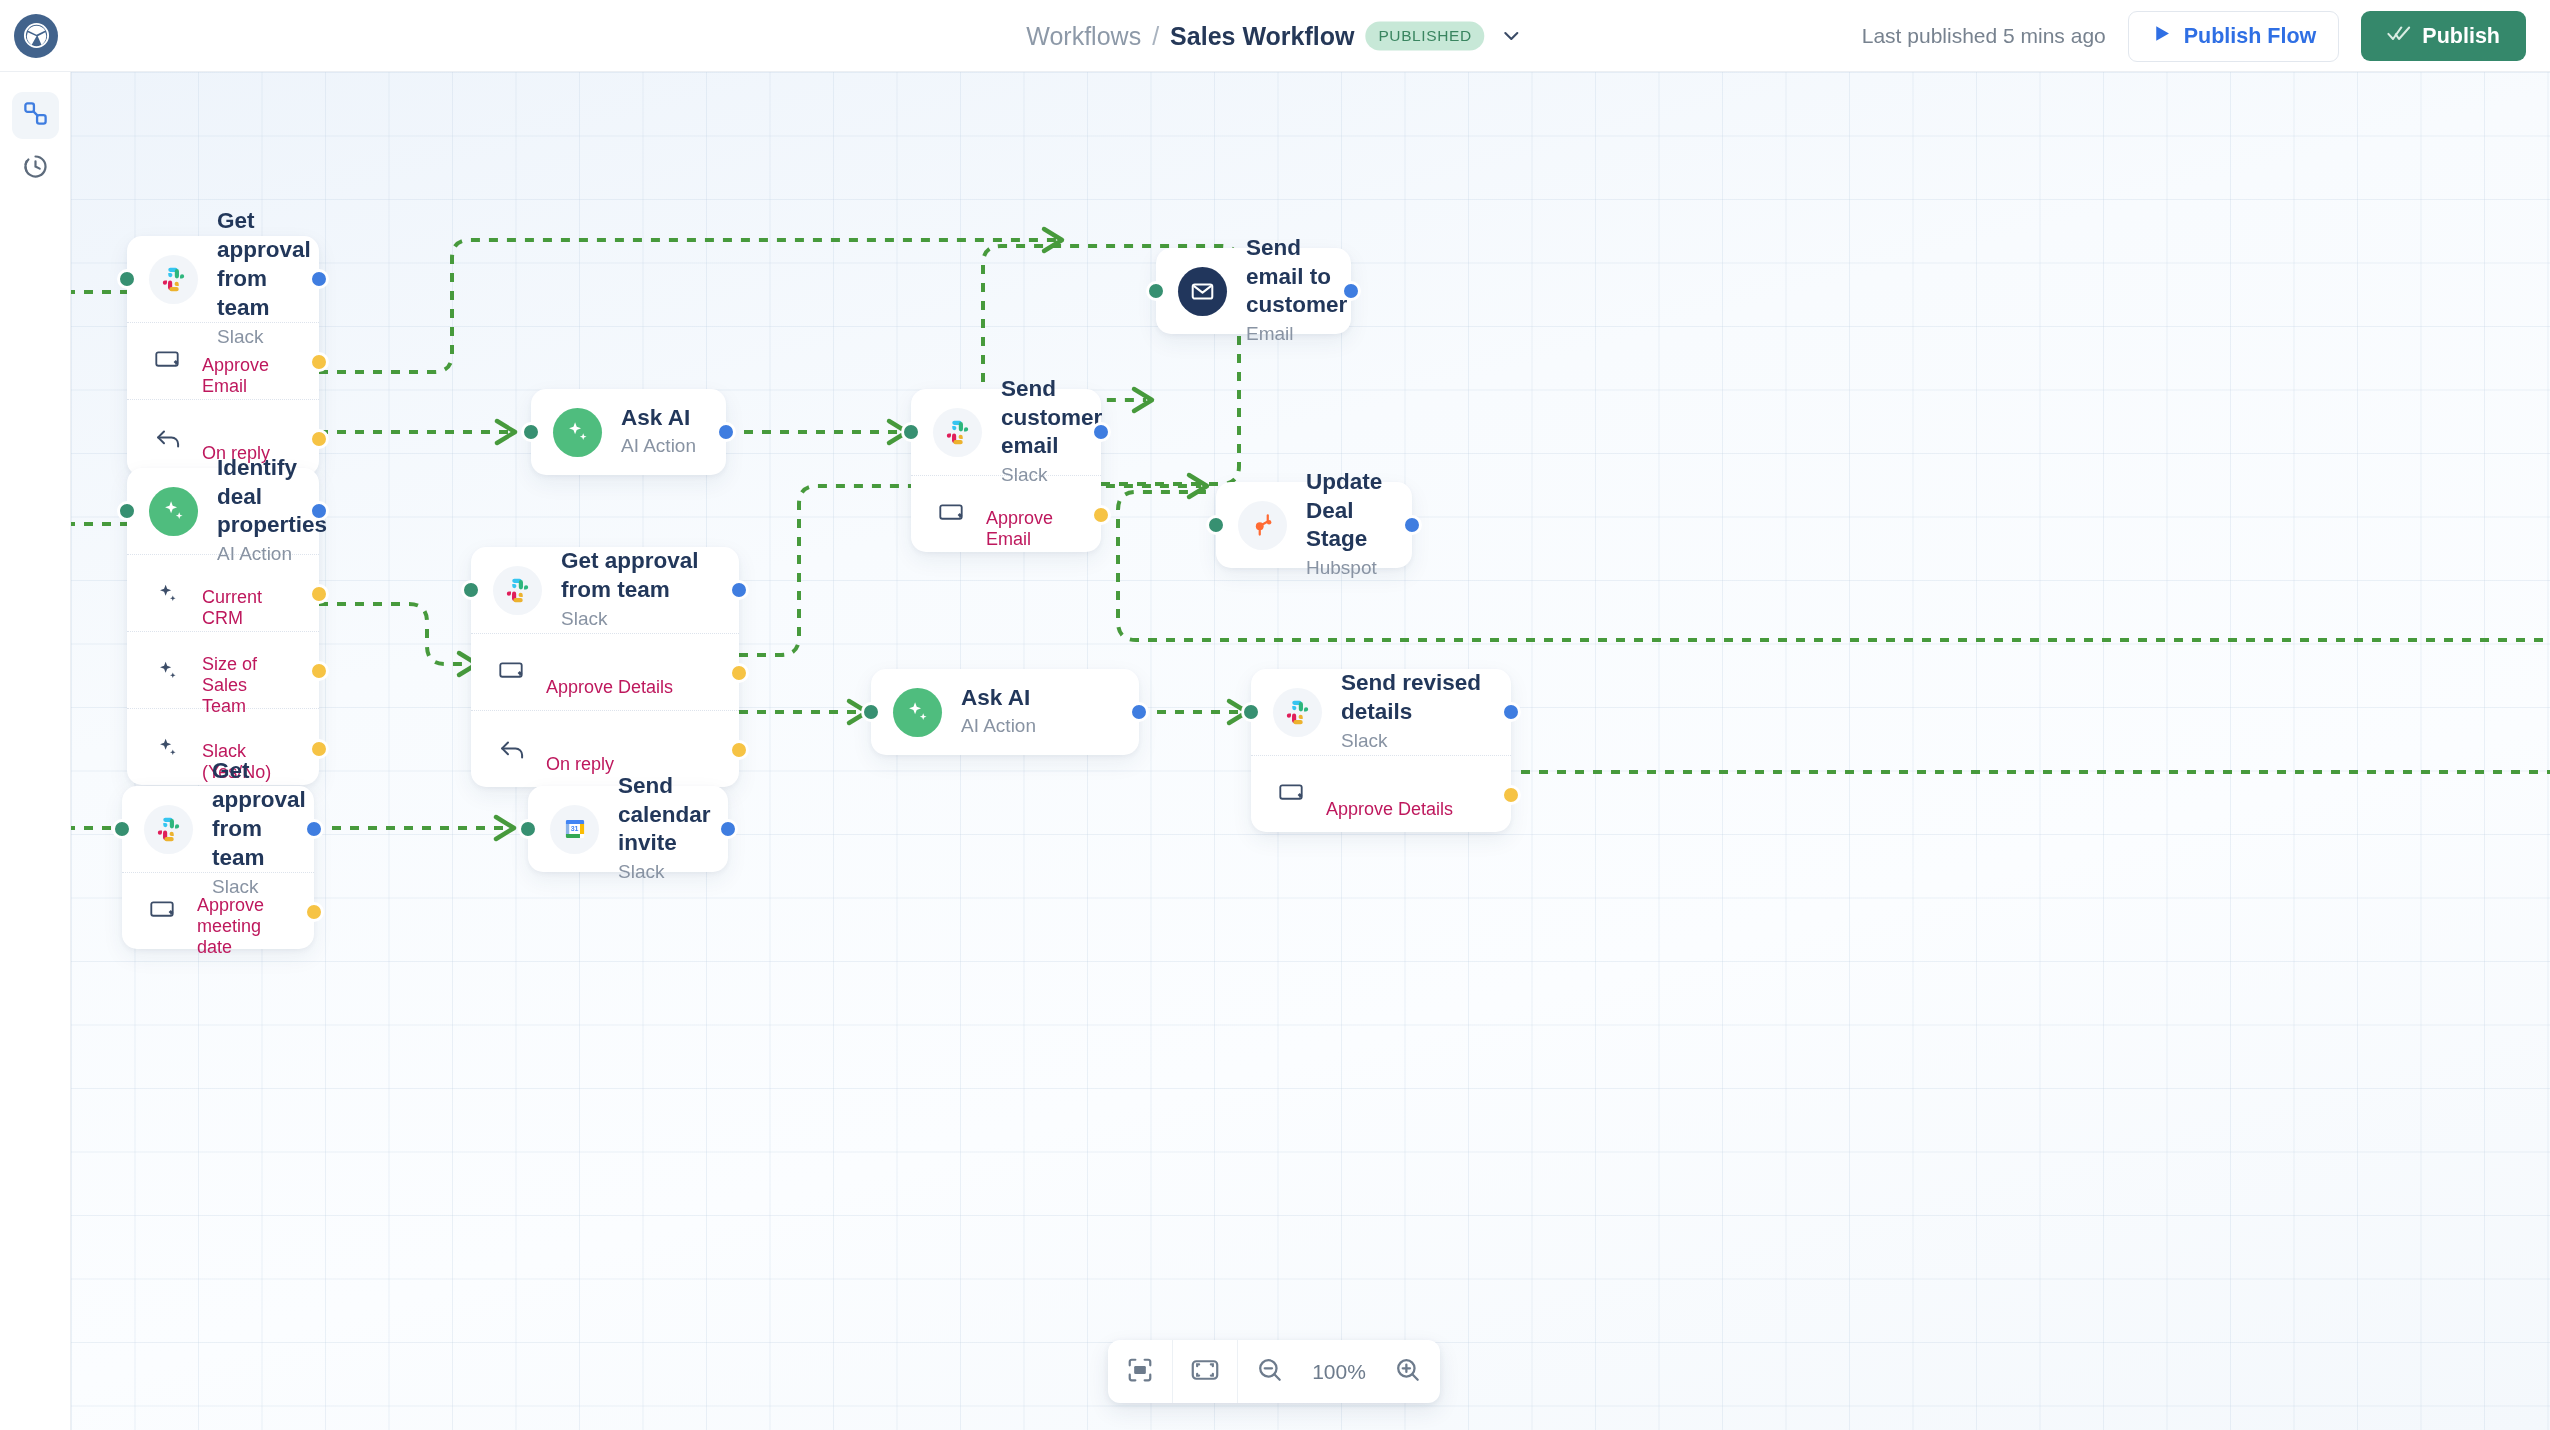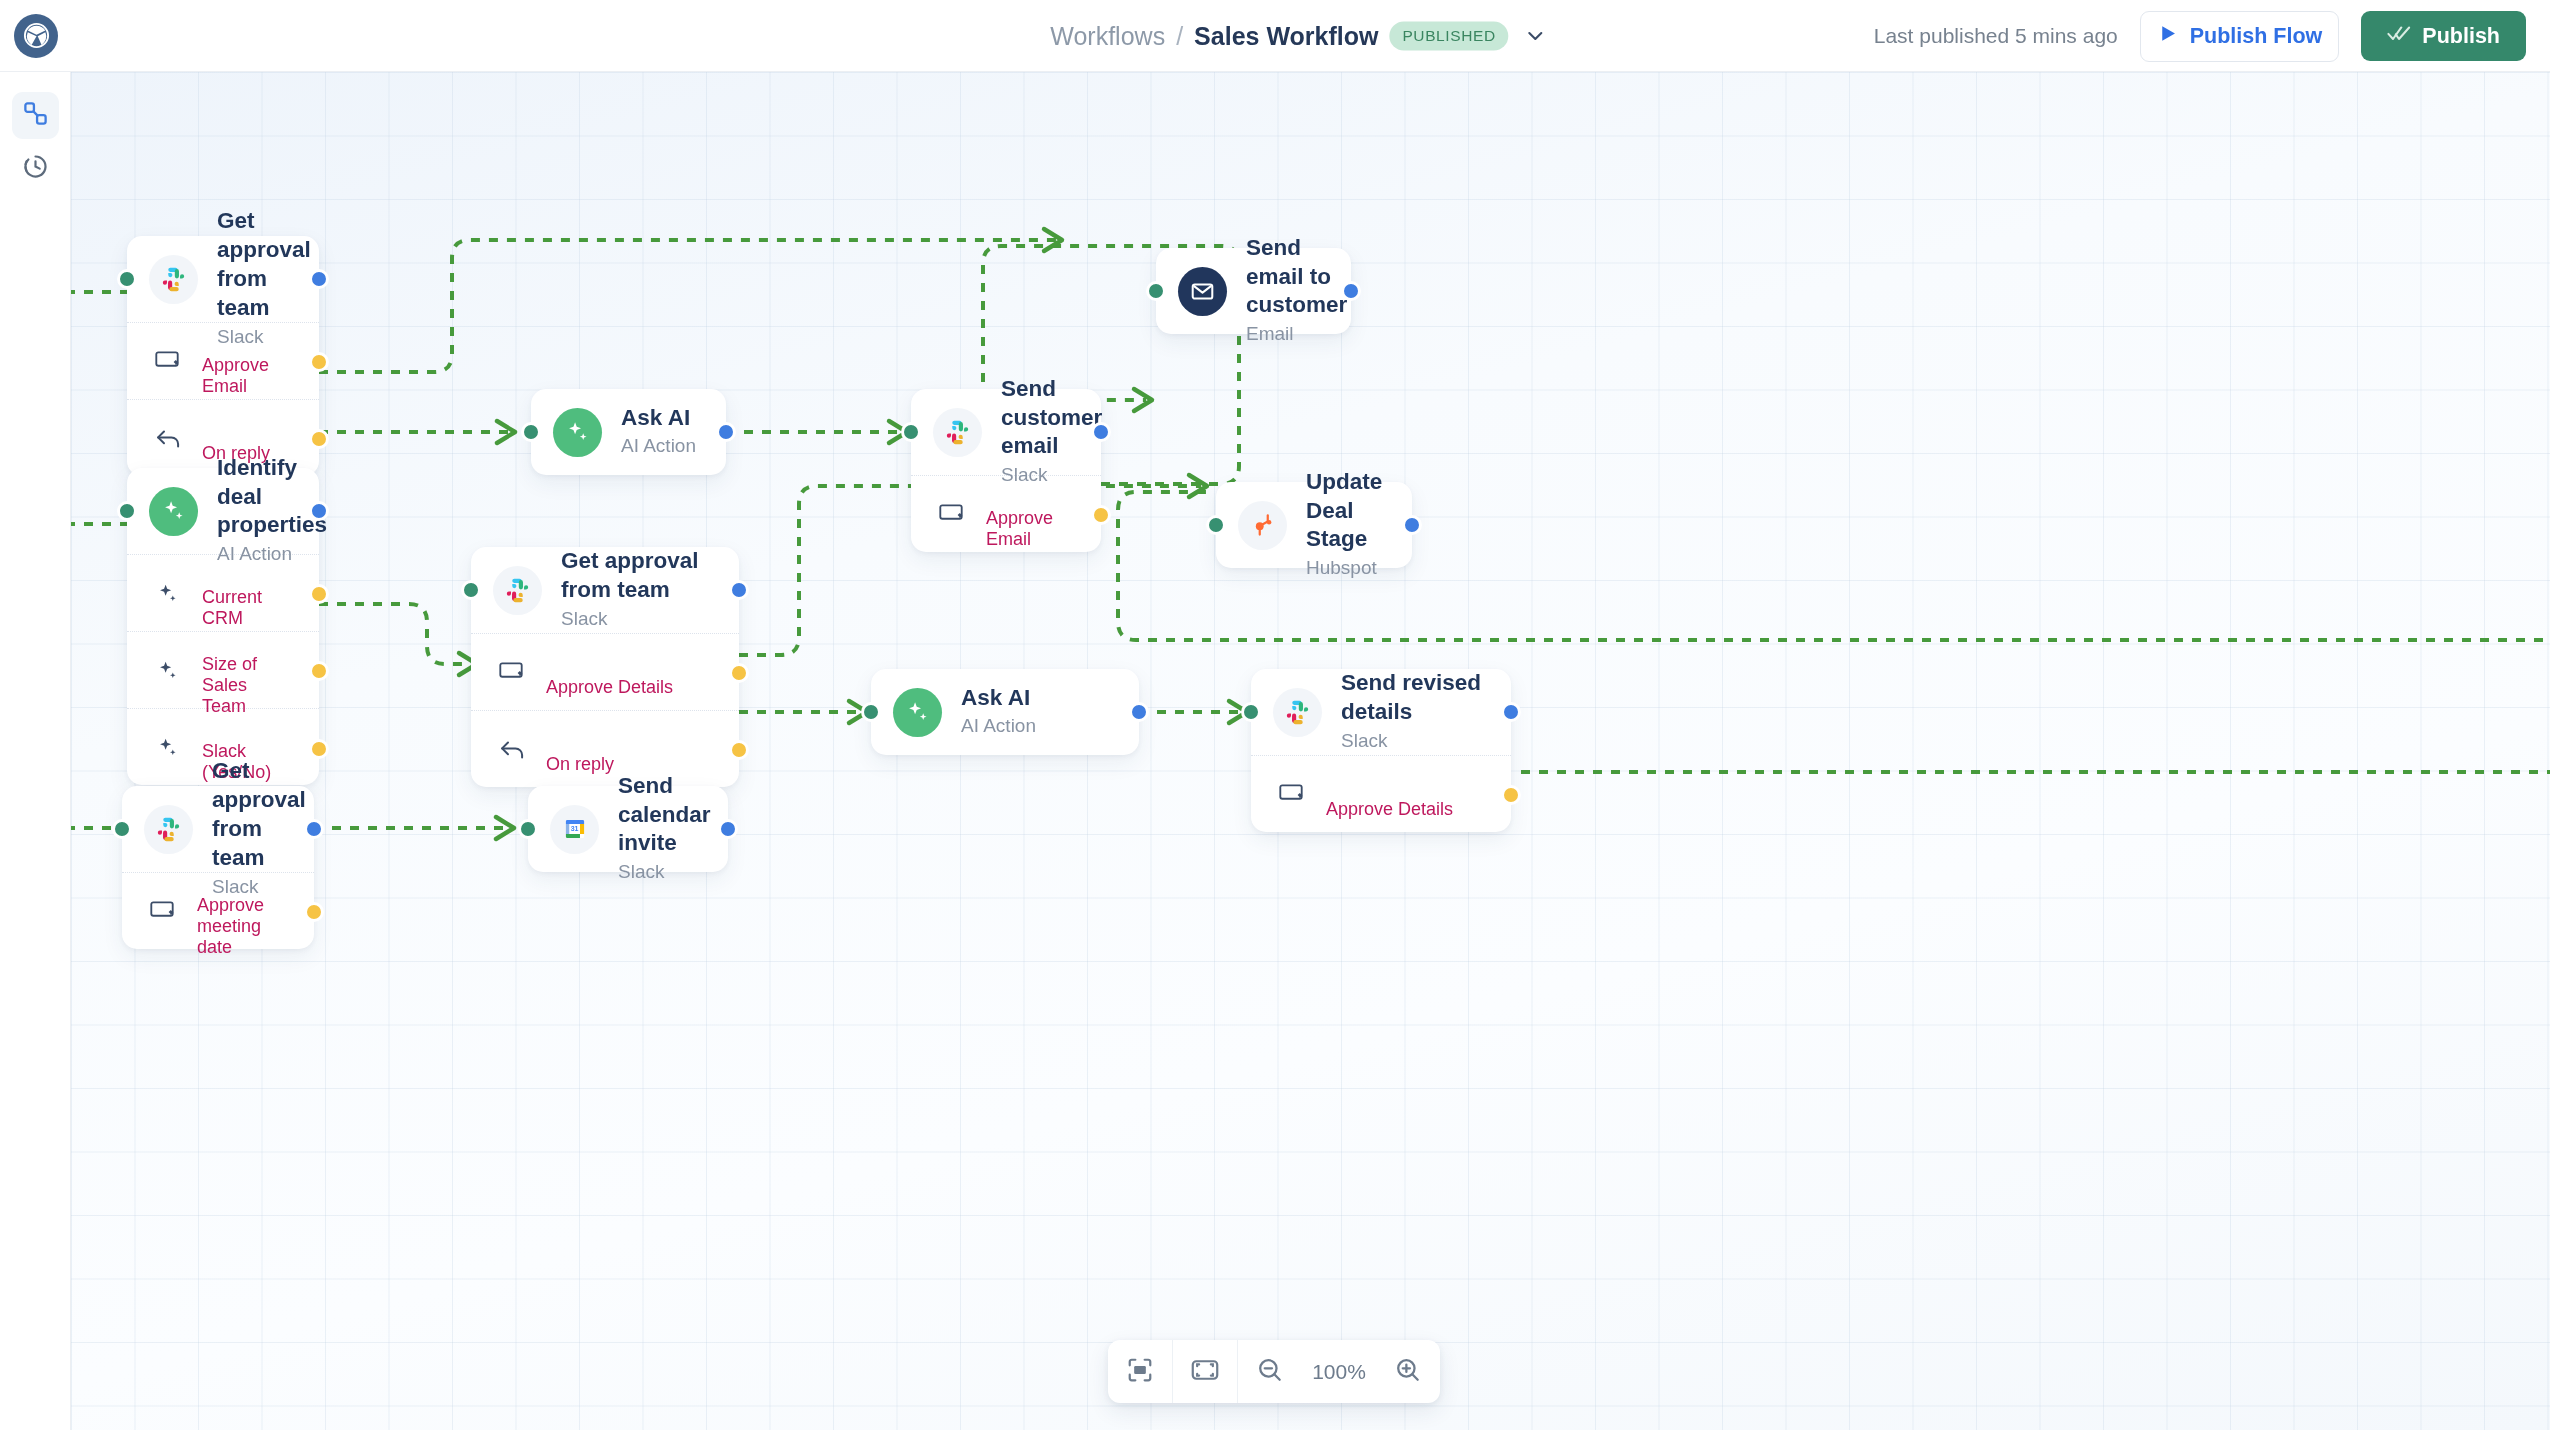--- a/index.html
+++ b/index.html
@@ -16,40 +16,40 @@
     background:#ffffff; border-bottom:1px solid #eceff3;
     display:flex; align-items:center; z-index:40;
   }
   .logo-wrap{ width:72px; height:72px; display:flex; align-items:center; justify-content:center; }
   .logo{
     width:44px;height:44px;border-radius:50%;background:#42638c;
     display:flex;align-items:center;justify-content:center;
   }
   .breadcrumb{
     position:absolute; left:50%; top:50%; transform:translate(-50%,-50%);
-    display:flex; align-items:center; gap:11px; white-space:nowrap;margin-left:24px;
+    display:flex; align-items:center; gap:11px; white-space:nowrap;
   }
   .bc-parent{ font-size:25px; color:#8d99a8; }
   .bc-sep{ font-size:25px; color:#a9b3bf; }
   .bc-current{ font-size:25px; color:#253858; font-weight:bold; }
   .badge{
     background:#c7e8d7; color:#3a8560; font-size:15.5px; letter-spacing:.6px;
     padding:5px 13px 6px; border-radius:20px; font-weight:normal;
   }
   .chev{ margin-left:4px; display:flex; align-items:center; }
 
   .topbar-right{
     position:absolute; right:24px; top:0; height:72px;
     display:flex; align-items:center; gap:22px;
   }
   .last-pub{ font-size:21px; color:#77828f; }
   .btn-flow{
     display:flex; align-items:center; gap:12px;
     background:#fff; border:1px solid #e2e7ee; border-radius:9px;
-    padding:11px 16px; font-size:21.5px; color:#2f6fe4; font-weight:bold;
+    padding:11px 22px; font-size:21.5px; color:#2f6fe4; font-weight:bold;
     cursor:pointer;
   }
   .btn-publish{
     display:flex; align-items:center; gap:11px;
     background:#35886b; border:none; border-radius:9px;
     padding:12px 26px; font-size:21.5px; color:#fff; font-weight:bold;
     cursor:pointer;
   }
 
   

